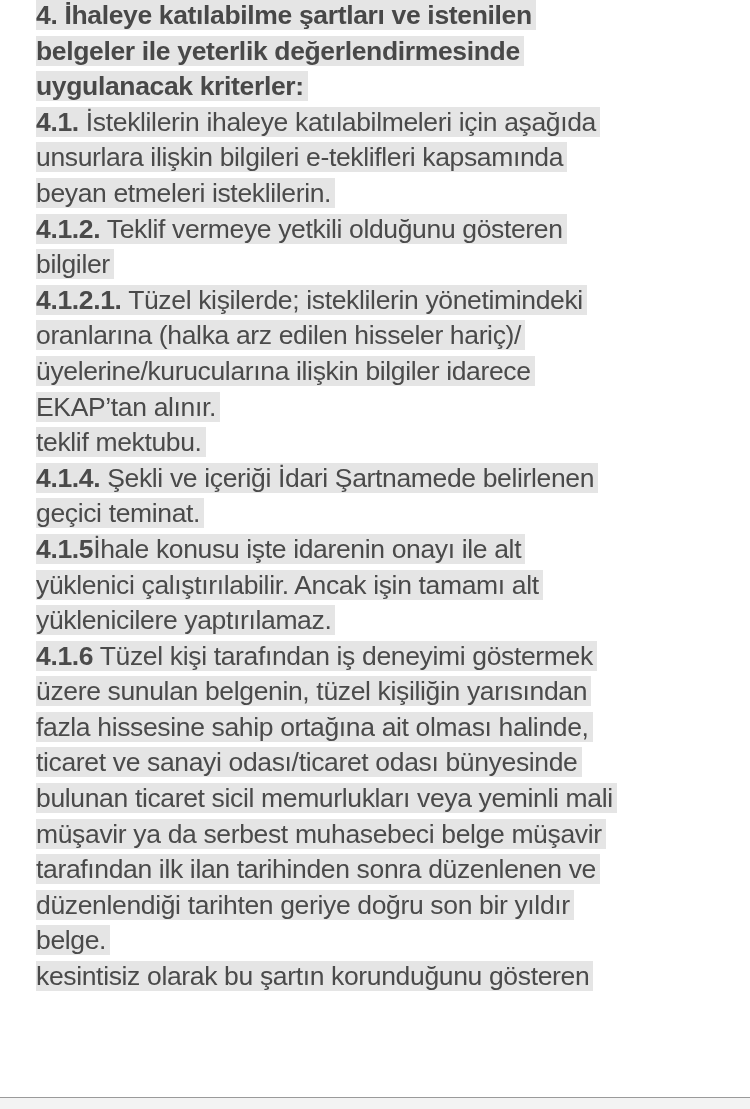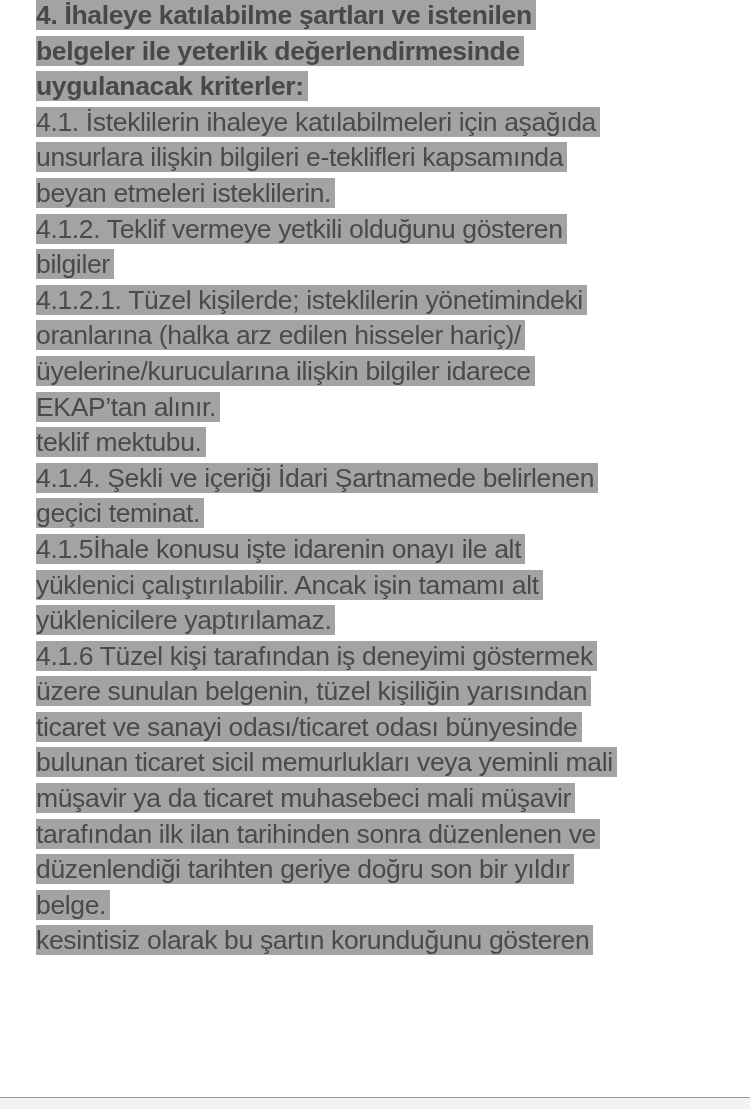--- a/index.html
+++ b/index.html
@@ -23,29 +23,29 @@
   }
   .line {
     display: block;
     height: 35.6px;
     line-height: 35.6px;
     font-size: 26.5px;
     white-space: nowrap;
     letter-spacing: -0.35px;
   }
   .line .hl {
-    background: #a3a3a3;
+    background: #e5e5e5;
     padding-right: 4px;
   }
   .heading .hl {
     font-weight: bold;
     color: #484848;
   }
   .num {
-    font-weight: normal;
+    font-weight: bold;
     color: #4a4a4a;
   }
   .footer-divider {
     position: absolute;
     left: 0;
     top: 1097px;
     width: 750px;
     height: 1px;
     background: #9a9a9a;
   }
@@ -98,23 +98,24 @@
 
   <div>
     <div class="line"><span class="hl"><span class="num">4.1.5</span><span>İhale konusu işte idarenin onayı ile alt</span></span></div>
     <div class="line"><span class="hl">yüklenici çalıştırılabilir. Ancak işin tamamı alt</span></div>
     <div class="line"><span class="hl">yüklenicilere yaptırılamaz.</span></div>
   </div>
 
   <div>
     <div class="line"><span class="hl"><span class="num">4.1.6</span><span> Tüzel kişi tarafından iş deneyimi göstermek</span></span></div>
     <div class="line"><span class="hl">üzere sunulan belgenin, tüzel kişiliğin yarısından</span></div>
+    <div class="line"><span class="hl">fazla hissesine sahip ortağına ait olması halinde,</span></div>
     <div class="line"><span class="hl">ticaret ve sanayi odası/ticaret odası bünyesinde</span></div>
     <div class="line"><span class="hl">bulunan ticaret sicil memurlukları veya yeminli mali</span></div>
-    <div class="line"><span class="hl">müşavir ya da ticaret muhasebeci mali müşavir</span></div>
+    <div class="line"><span class="hl">müşavir ya da serbest muhasebeci belge müşavir</span></div>
     <div class="line"><span class="hl">tarafından ilk ilan tarihinden sonra düzenlenen ve</span></div>
     <div class="line"><span class="hl">düzenlendiği tarihten geriye doğru son bir yıldır</span></div>
     <div class="line"><span class="hl">belge.</span></div>
     <div class="line"><span class="hl">kesintisiz olarak bu şartın korunduğunu gösteren</span></div>
   </div>
 
 </div>
 
 <div class="footer-divider"></div>
 <div class="footer-bar"></div>

